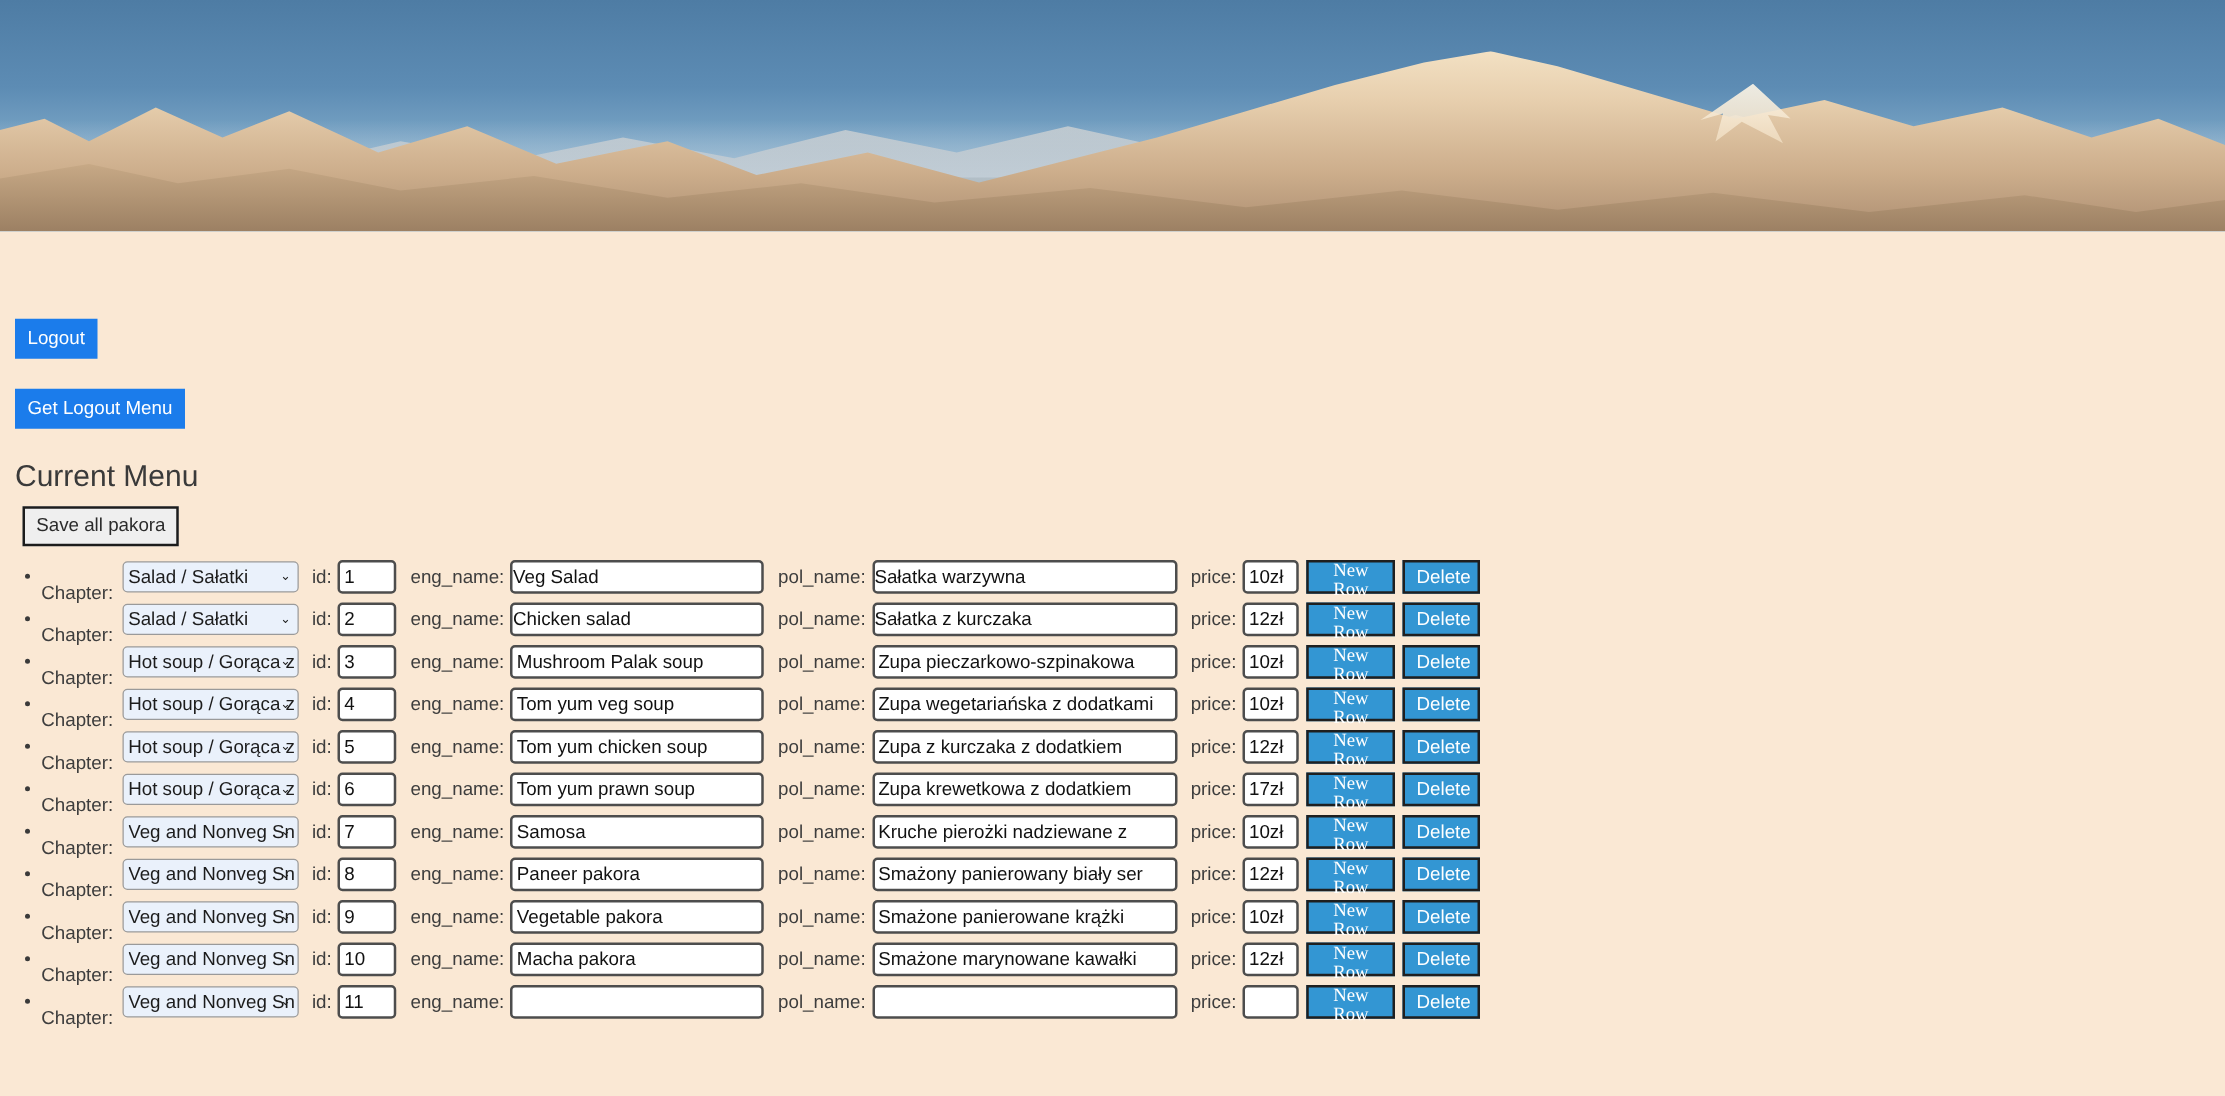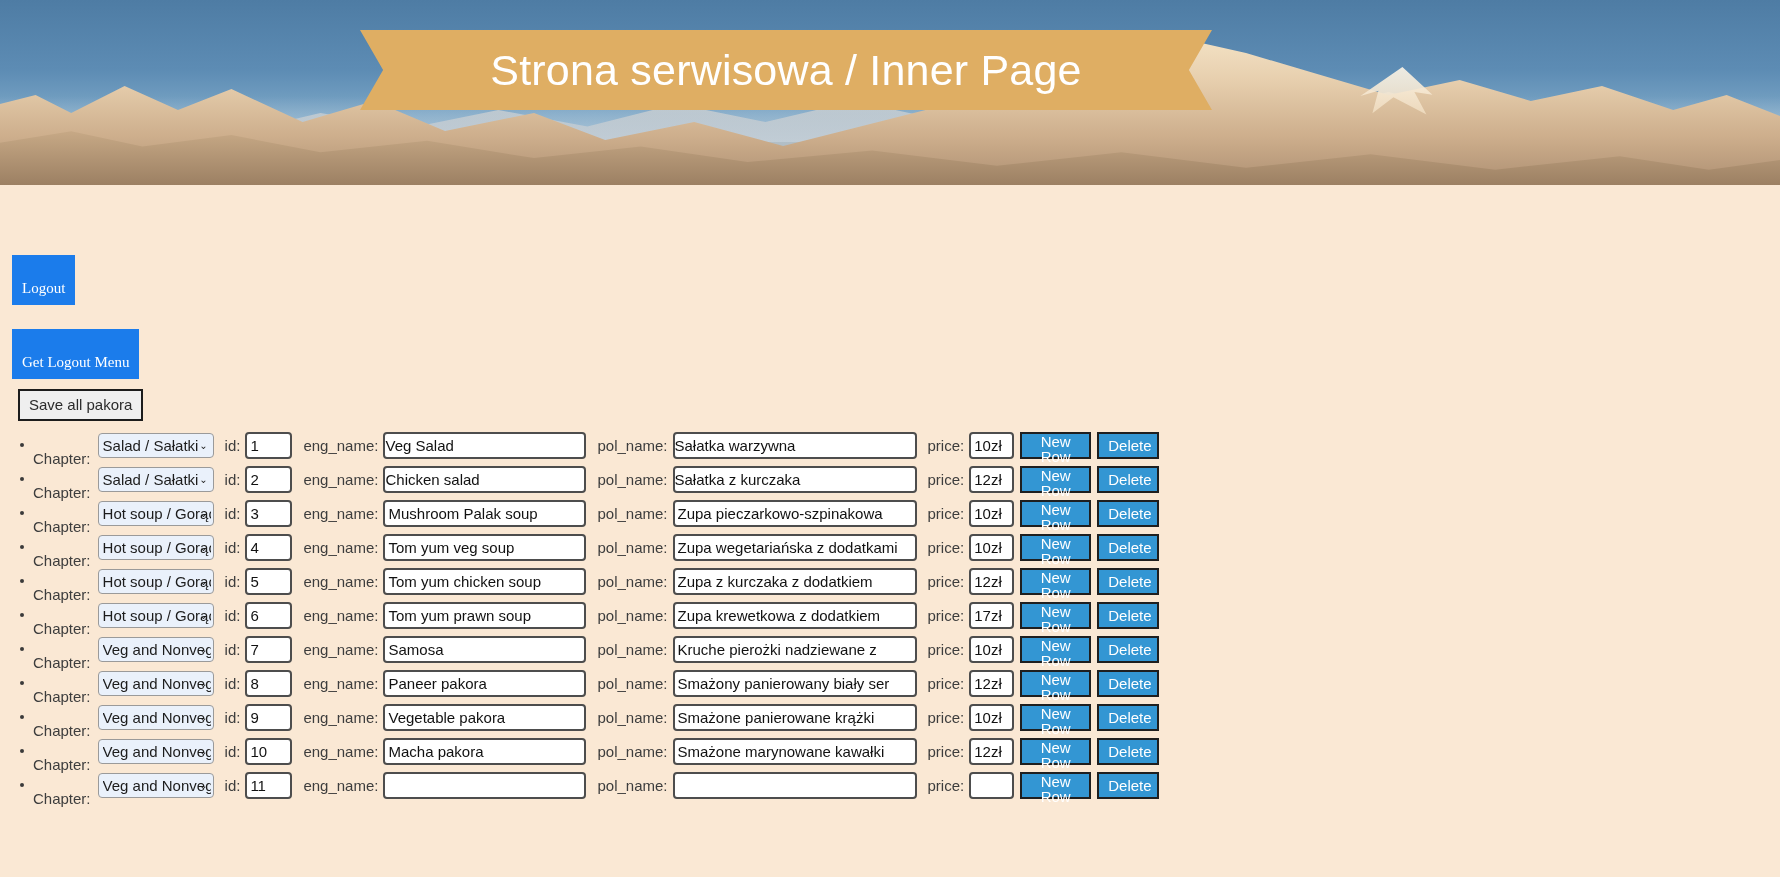--- a/index.html
+++ b/index.html
@@ -102,24 +102,24 @@
     padding: 0 0 0 12px;
     background: #fae8d4;
     height: 692px;
   }
 
   .blue-btn {
     display: inline-block;
     background: #1b7ceb;
     color: #ffffff;
     border: none;
-    font-family: Liberation Serif, serif;
+    font-family: Liberation Sans, sans-serif;
     font-size: 15px;
     line-height: 1;
-    padding: 26px 10px 9px 10px;
+    padding: 8px 10px 9px 10px;
     cursor: pointer;
     border-radius: 0;
   }
   #logout-wrap  { padding-top: 70px; }
   #origin-wrap  { padding-top: 24px; }
 
   #page-subtitle {
     margin: 26px 0 0 0;
     font-size: 24px;
     font-weight: 400;
@@ -161,21 +161,21 @@
     white-space: nowrap;
     margin-top: 27px;
   }
   .lbl.chapter { margin-right: 7px; }
   .lbl.id      { margin: 0 5px 0 11px; }
   .lbl.eng     { margin: 0 5px 0 11px; }
   .lbl.pol     { margin: 0 5px 0 11px; }
   .lbl.price   { margin: 0 5px 0 11px; }
 
   select.chapter-select {
-    width: 116px;
+    width: 141px;
     height: 25px;
     font-family: "Liberation Sans", sans-serif;
     font-size: 15px;
     color: #1c1c1c;
     background: #eaf1fb;
     border: 1px solid #9a9a9a;
     border-radius: 4px;
     padding: 0 2px 0 4px;
     -webkit-appearance: none;
     appearance: none;
@@ -212,51 +212,47 @@
     border: 2px solid #1f1f1f;
     font-family: "Liberation Sans", sans-serif;
     font-size: 15px;
     height: 27px;
     line-height: 1;
     padding: 0 9px;
     margin-left: 6px;
     cursor: pointer;
     border-radius: 0;
   }
-  .row-btn.newrow { width: 71px; }
+  .row-btn.newrow { width: 71px; font-family: Liberation Serif, serif; }
   .row-btn.delete { width: 62px; }
 </style>
 </head>
 <body>
 
 <div id="hero">
   <div class="sky"></div>
   <div class="range back"></div>
   <div class="haze"></div>
   <div class="range mid"></div>
   <div class="snowcap"></div>
   <div class="range front"></div>
 
-  <div id="ribbon">
-    <span class="tail left"></span>
-    <span class="tail right"></span>
-    <span id="ribbon-title">Strona serwisowa / Inner Page</span>
-  </div>
 </div>
 
 <div id="content">
 
   <div id="logout-wrap">
     <button class="blue-btn">Logout</button>
   </div>
 
   <div id="origin-wrap">
     <button class="blue-btn">Get Logout Menu</button>
   </div>
 
+  <h2 id="page-subtitle">Current Menu</h2>
 
   <button id="save-all-btn">Save all pakora</button>
 
   <ul id="rows">
       <li class="flush">
         <span class="lbl chapter">Chapter:</span>
         <span class="select-wrap"><select class="chapter-select"><option>Salad / Sałatki</option><option>Hot soup / Gorąca zupa</option><option>Veg and Nonveg Snacks</option></select><span class="chev">⌄</span></span>
         <span class="lbl id">id:</span>
         <input class="txt id-input" type="text" value="1" style="">
         <span class="lbl eng">eng_name:</span>

